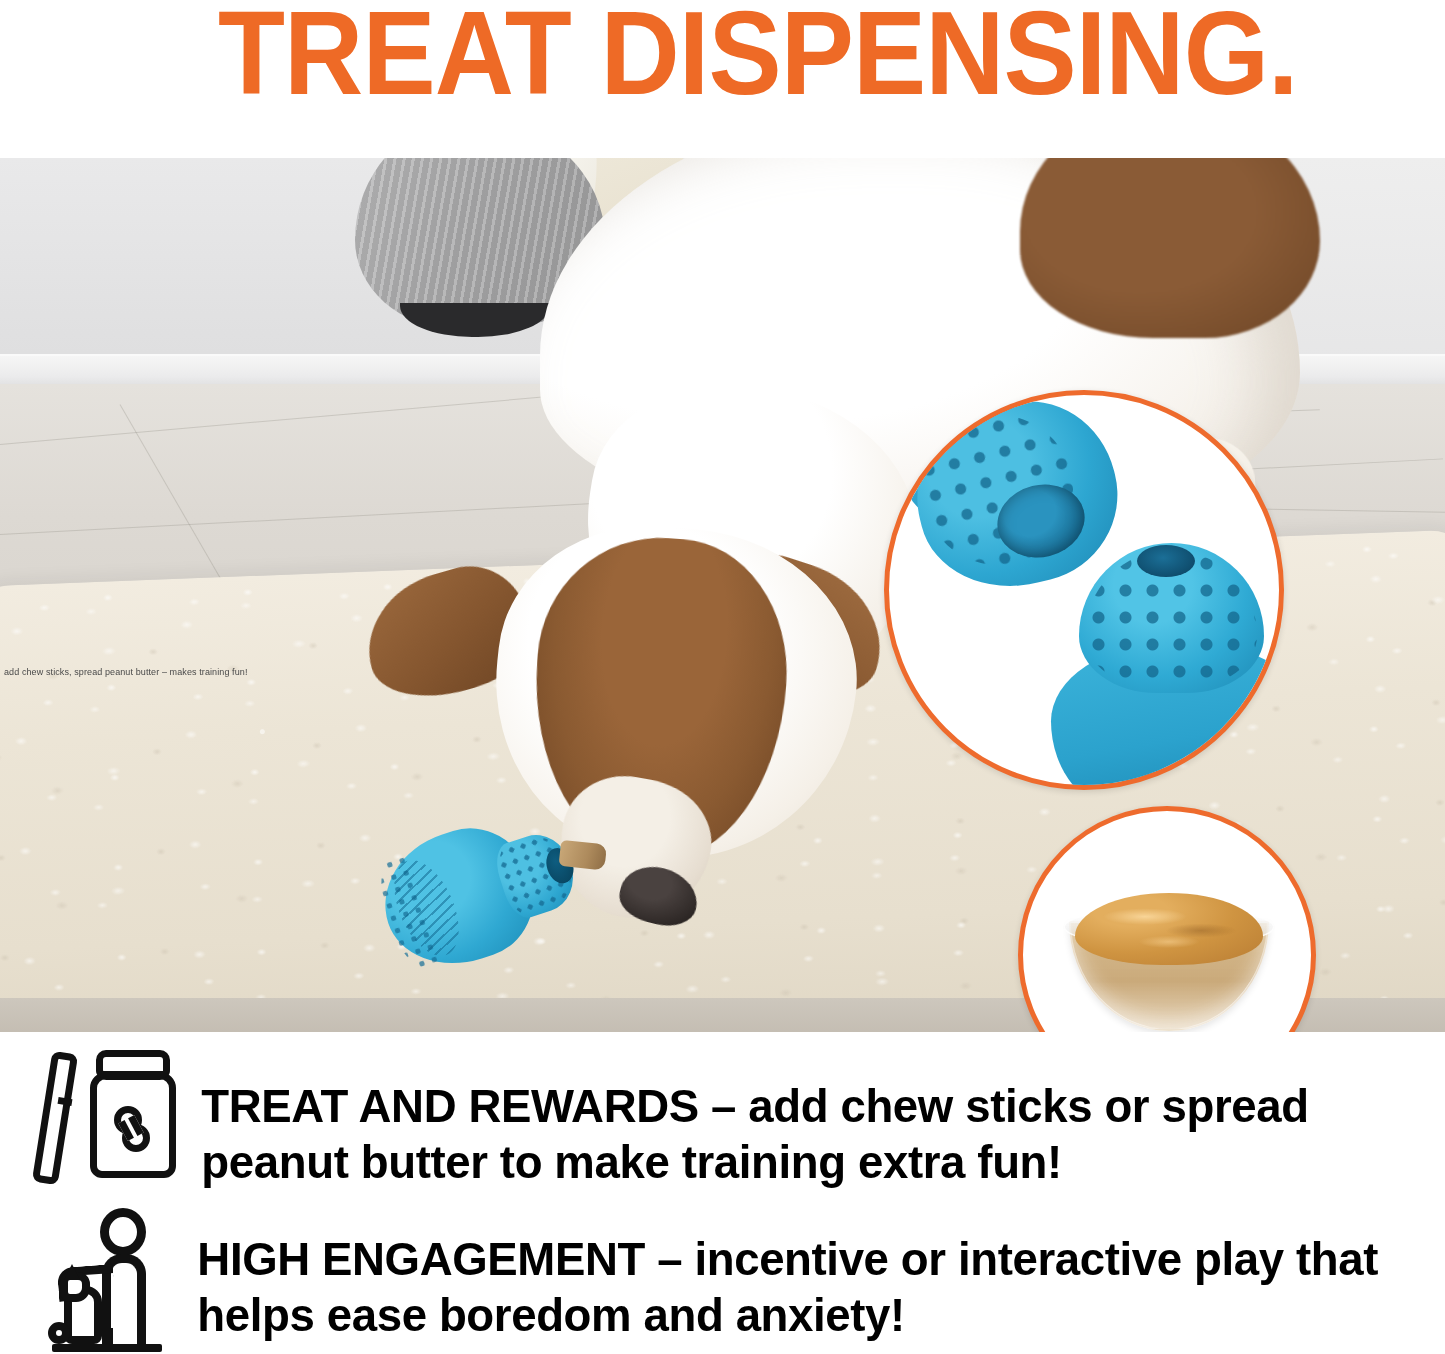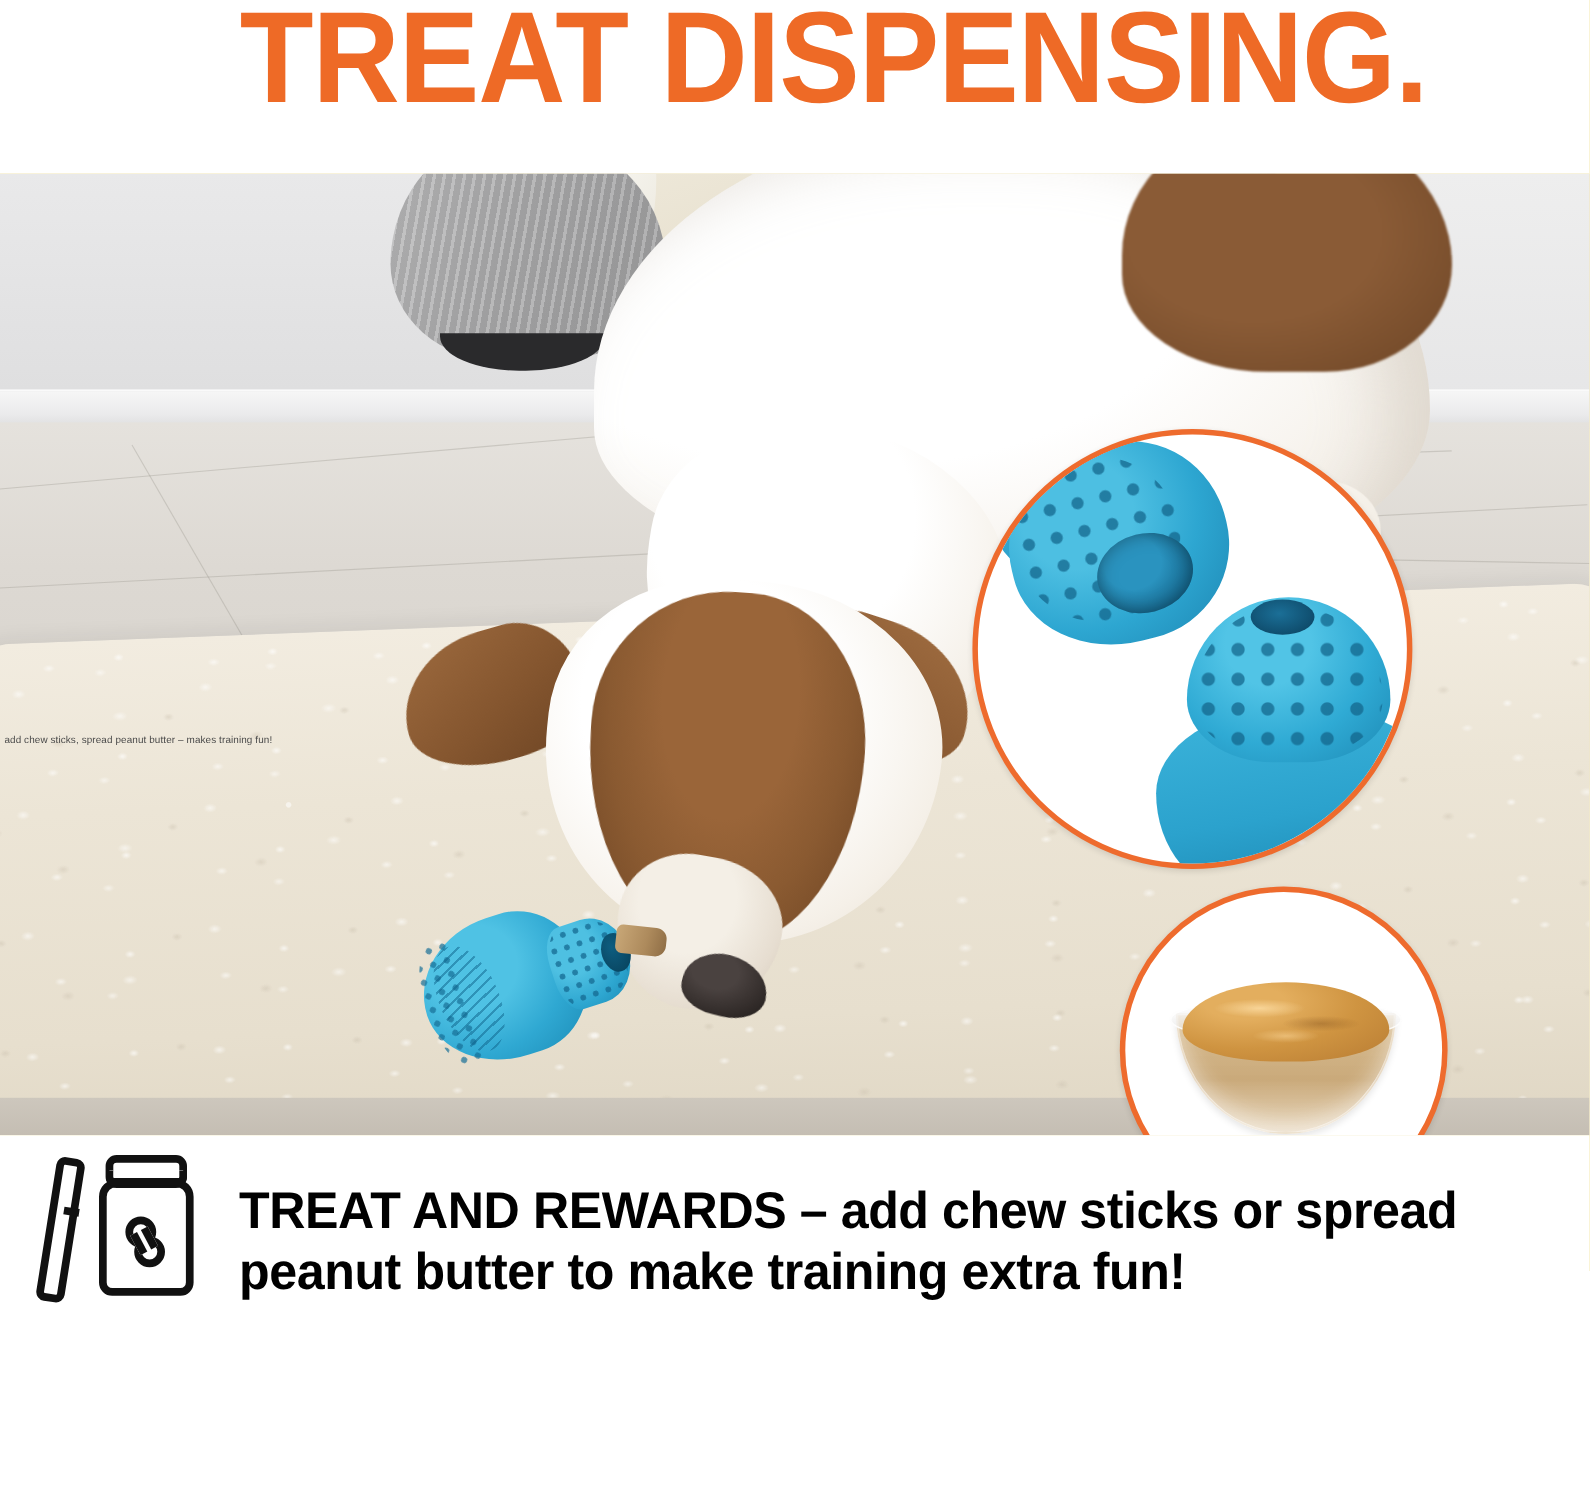--- a/index.html
+++ b/index.html
@@ -4,21 +4,21 @@
 <title>Treat Dispensing Product Feature</title>
 <style>
   * { margin:0; padding:0; box-sizing:border-box; }
   html, body {
     width:1445px; height:1354px;
     background:#ffffff;
     font-family:"Liberation Sans", sans-serif;
     overflow:hidden;
   }
 
-  .page { position:relative; width:1445px; height:1354px; background:#fde047; }
+  .page { position:relative; width:1445px; height:1354px; background:#c2410c; }
 
   
   .headline-bar {
     position:absolute; left:0; top:0; width:1445px; height:158px;
     background:#ffffff;
   }
   .headline {
     position:absolute; left:218px; top:-6px;
     font-family:"Liberation Sans Narrow","Liberation Sans",sans-serif;
     font-weight:bold;
@@ -337,21 +337,21 @@
     white-space:nowrap;
     margin-top:16px;
   }
 
   
   .bullets {
     position:absolute; left:0; top:1032px; width:1445px; height:322px;
     background:#ffffff;
   }
   .bullet-row {
-    position:absolute; display:flex; align-items:flex-start;gap:16px;
+    position:absolute; display:flex; align-items:center;
   }
   .bullet-row.r1 { left:28px; top:14px; width:1400px; }
   .bullet-row.r2 { left:46px; top:172px; width:1380px; }
   .bullet-icon {
     flex:0 0 auto; width:152px; height:150px; position:relative;
   }
   .bullet-icon.i2 { width:130px; height:148px; }
   .bullet-text {
     flex:1 1 auto;
     font-family:"Liberation Sans Narrow","Liberation Sans",sans-serif;
@@ -547,16 +547,30 @@
         <div class="ic-jar-lid2"></div>
         <div class="ic-peanut">
           <b class="p1"></b>
           <b class="p2"></b>
           <i></i>
         </div>
       </div>
       <div class="bullet-text">TREAT AND REWARDS – add chew sticks or spread peanut butter to make training extra fun!</div>
     </div>
 
+    <div class="bullet-row r2">
+      <div class="bullet-icon i2">
+        <div class="ic-head"></div>
+        <div class="ic-torso"></div>
+        <div class="ic-arm"></div>
+        <div class="ic-leg"></div>
+        <div class="ic-dog-body"></div>
+        <div class="ic-dog-head"></div>
+        <div class="ic-dog-ear"></div>
+        <div class="ic-dog-tail"></div>
+        <div class="ic-ground"></div>
+      </div>
+      <div class="bullet-text t2">HIGH ENGAGEMENT – incentive or interactive play that helps ease boredom and anxiety!</div>
+    </div>
 
   </div>
 
 </div>
 
 </body></html>

